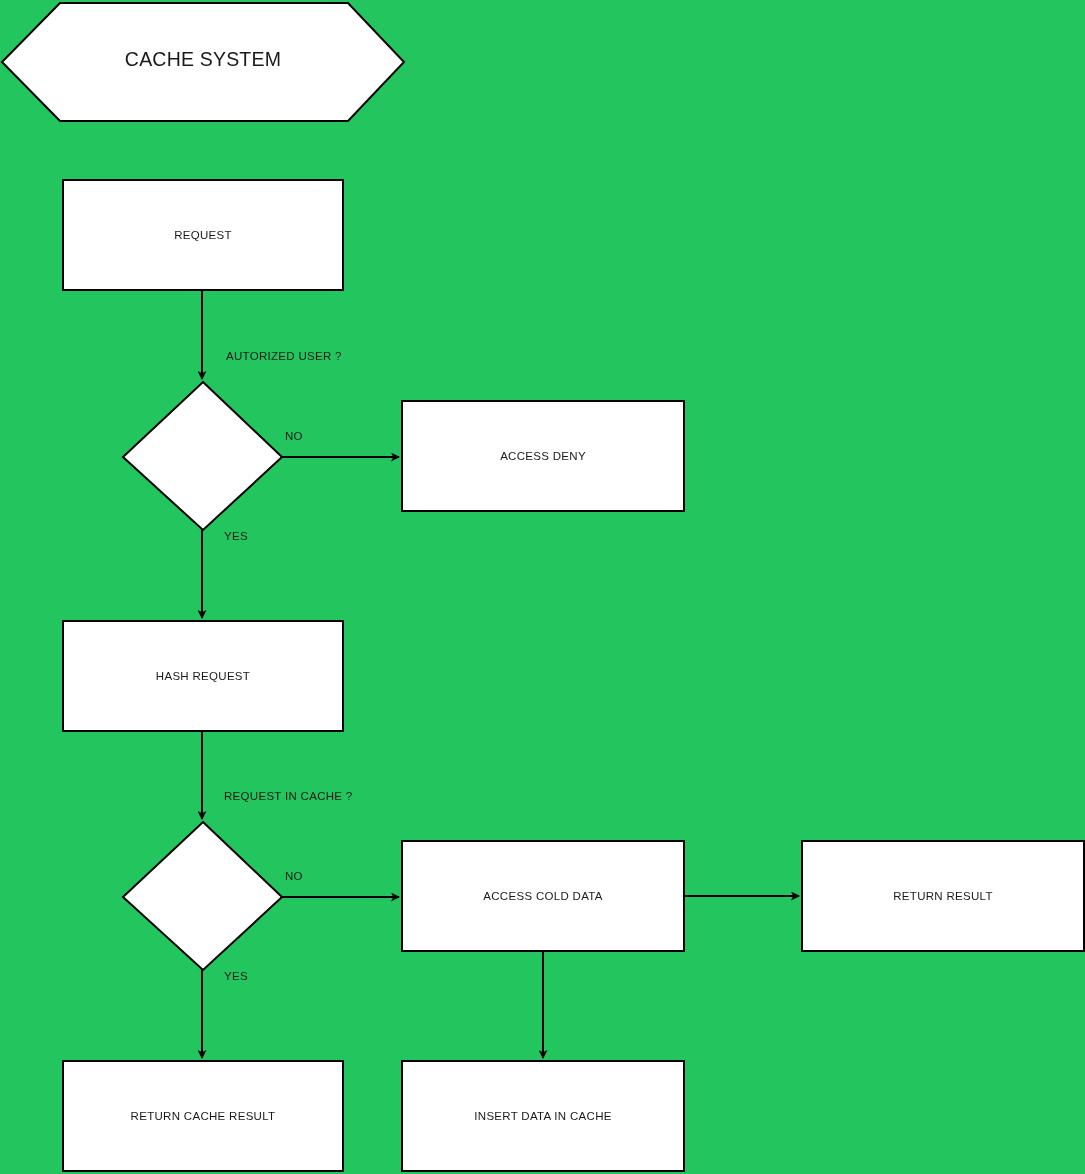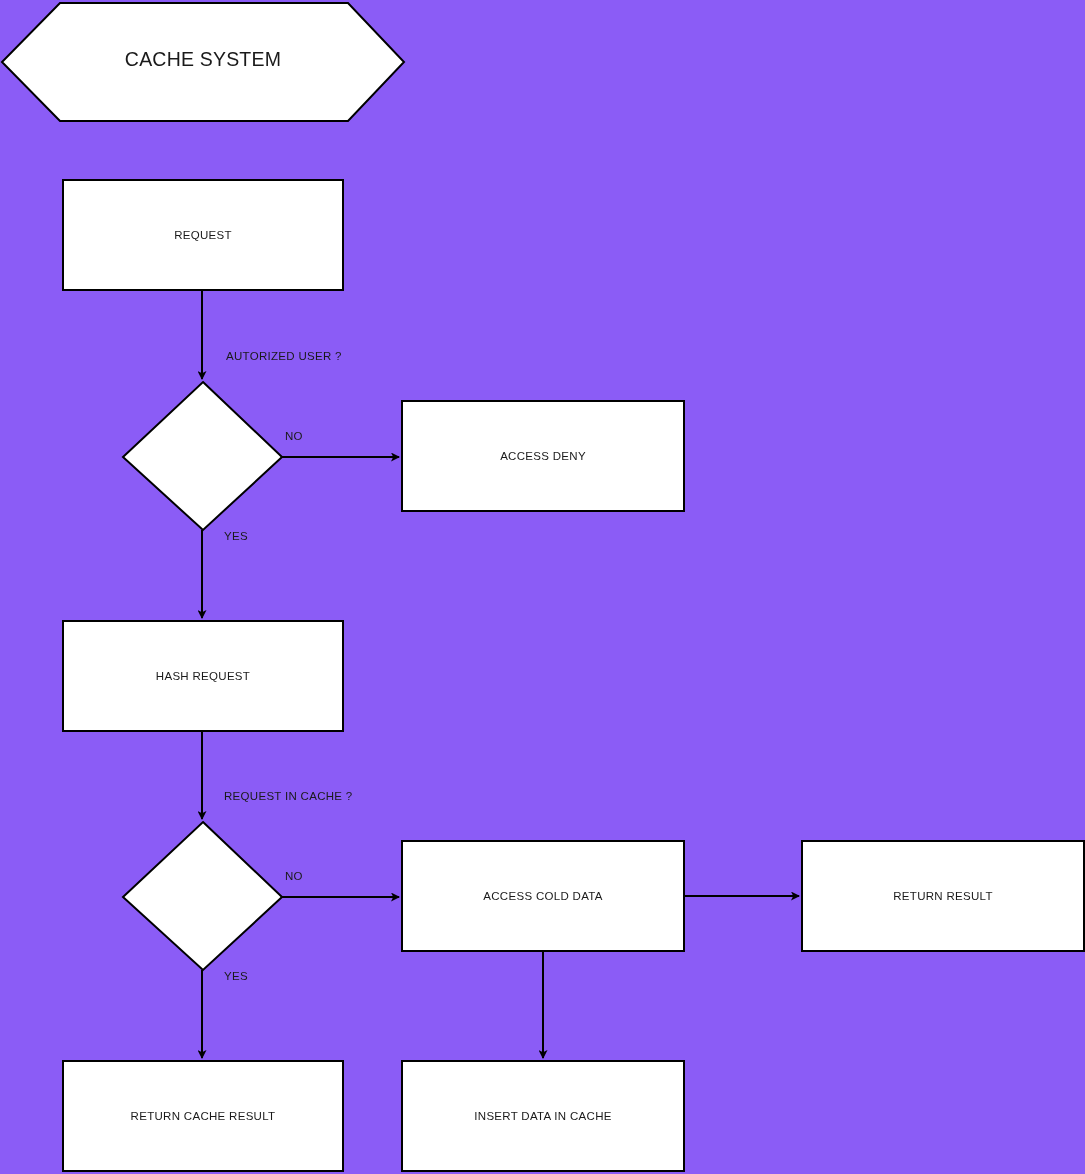--- a/index.html
+++ b/index.html
@@ -8,21 +8,21 @@
     background: #ffffff;
   }
   body {
     font-family: "Liberation Sans", sans-serif;
     color: #000000;
   }
   #canvas {
     position: relative;
     width: 1085px;
     height: 1174px;
-    background: #8b5cf6;
+    background: #22c55e;
     overflow: hidden;
   }
   #flow-svg {
     position: absolute;
     top: 0;
     left: 0;
     width: 1085px;
     height: 1174px;
   }
   .node-shape {

